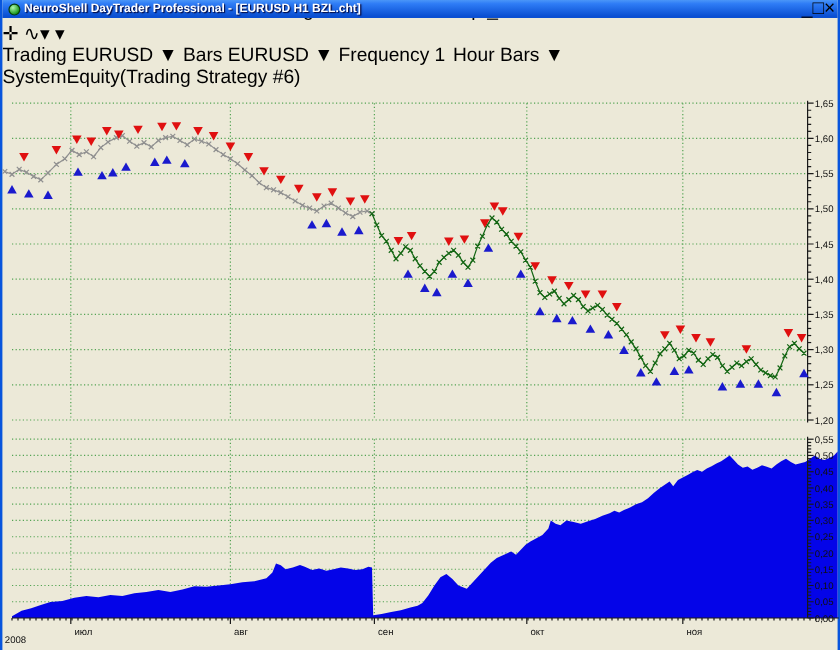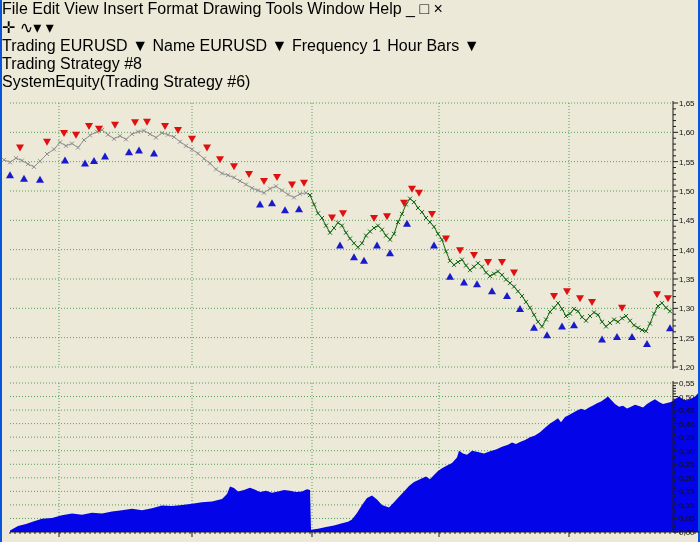--- a/index.html
+++ b/index.html
@@ -89,20 +89,27 @@
   #scell-main { flex:1; margin-left:2px; }
   #scell-date { width:116px; margin-left:2px; text-align:center; }
   #scell-price { width:38px; margin:0 2px; text-align:right; padding-right:2px; }
   #bottom-border { position:absolute; left:0; top:539px; width:100%; height:3px; background:#0855dd; }
 </style>
 </head>
 <body>
 
 <div id="win">
 
+  <div id="titlebar">
+    <span id="app-icon"></span>
+    <span id="title-text">NeuroShell DayTrader Professional - [EURUSD H1 BZL.cht]</span>
+    <span class="winbtn">_</span>
+    <span class="winbtn">□</span>
+    <span class="winbtn close">×</span>
+  </div>
 
   <div id="menubar">
     <span id="chart-window-icon"></span>
     <span class="menu-item">File</span>
     <span class="menu-item">Edit</span>
     <span class="menu-item">View</span>
     <span class="menu-item">Insert</span>
     <span class="menu-item">Format</span>
     <span class="menu-item">Drawing</span>
     <span class="menu-item">Tools</span>
@@ -138,40 +145,36 @@
     <span class="tbtn"><span class="ic-wiz2"></span></span>
     <span class="tbtn"><span class="ic-wiz3"></span></span>
   </div>
 
   <div id="ctrlrow">
     <span class="lab" style="left:176px">Trading</span>
     <span class="combo" style="left:210px;width:48px">
       <span>EURUSD</span>
       <span class="arrowbox">▼</span>
     </span>
-    <span class="lab" style="left:266px">Name</span>
+    <span class="lab" style="left:266px">Bars</span>
     <span class="combo" style="left:292px;width:120px">
       <span>EURUSD</span>
       <span class="arrowbox">▼</span>
     </span>
     <span class="lab" style="left:419px">Frequency</span>
     <span class="combo" style="left:462px;width:24px;text-align:right;padding-right:2px">
       <span>1</span>
     </span>
     <span class="combo" style="left:488px;width:58px">
       <span>Hour Bars</span>
       <span class="arrowbox">▼</span>
     </span>
   </div>
 
   <div id="chart-region">
-    <div class="pane-header" id="price-header">
-      <span class="legend-swatch" id="price-swatch" style="background: rgb(0, 119, 0);"></span>
-      <span>Trading Strategy #8</span>
-    </div>
     <div class="pane-header" id="equity-header">
       <span class="legend-swatch" id="equity-swatch" style="background: rgb(0, 0, 187);"></span>
       <span>SystemEquity(Trading Strategy #6)</span>
     </div>
     <div id="chart-canvas"><svg width="700" height="463">
           <line x1="57" y1="12" x2="57" y2="276" stroke="#53a353" stroke-width="1" stroke-dasharray="1 2"></line>
           <line x1="57" y1="292" x2="57" y2="441" stroke="#53a353" stroke-width="1" stroke-dasharray="1 2"></line>
           <line x1="190" y1="12" x2="190" y2="276" stroke="#53a353" stroke-width="1" stroke-dasharray="1 2"></line>
           <line x1="190" y1="292" x2="190" y2="441" stroke="#53a353" stroke-width="1" stroke-dasharray="1 2"></line>
           <line x1="310" y1="12" x2="310" y2="276" stroke="#53a353" stroke-width="1" stroke-dasharray="1 2"></line>

